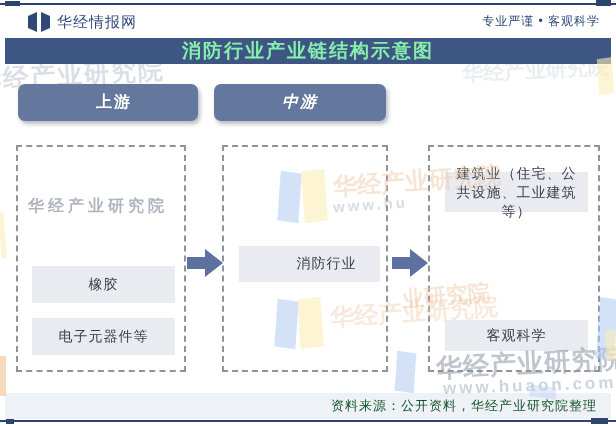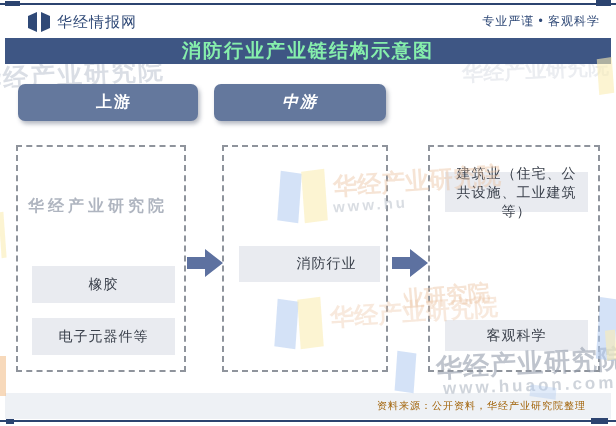--- a/index.html
+++ b/index.html
@@ -50,21 +50,21 @@
   .di-0{top:25px;height:40px;padding:2px 5px;line-height:19px;}
   .di-1{top:173px;height:31px;}
   
   .arrow{position:absolute;top:248px;width:36px;height:30px;z-index:2;}
   .ar-1{left:187px;} .ar-2{left:392px;}
   
   .src-bar{
     position:absolute;left:5px;top:393px;width:606px;height:26px;background:#eef1f5;
     display:flex;align-items:center;justify-content:flex-end;z-index:2;
   }
-  .src-bar span{font-size:10px;color:#a16207;padding-right:25px;letter-spacing:1px;}
+  .src-bar span{font-size:13px;color:#14532d;padding-right:14px;letter-spacing:1px;}
   .bottom-line{position:absolute;left:0;top:420px;width:616px;height:2px;background:#2c4470;z-index:2;}
   .bot-cap-left{position:absolute;left:6px;top:419px;width:8px;height:5px;background:#2c4470;z-index:2;}
   .bot-cap-right{position:absolute;left:591px;top:418px;width:17px;height:6px;background:#2c4470;z-index:2;}
   
   .wm{position:absolute;pointer-events:none;z-index:3;white-space:nowrap;font-weight:bold;}
   .wm-clip{overflow:hidden;}
   .wm-text-a{color:rgba(188,195,208,0.55);}
   .wm-text-o{color:rgba(236,196,162,0.45);}
   .wm-url{color:rgba(168,176,190,0.55);letter-spacing:3px;}
   .book-blue{background:rgba(176,203,240,0.55);transform:skewY(8deg) skewX(-4deg);}

